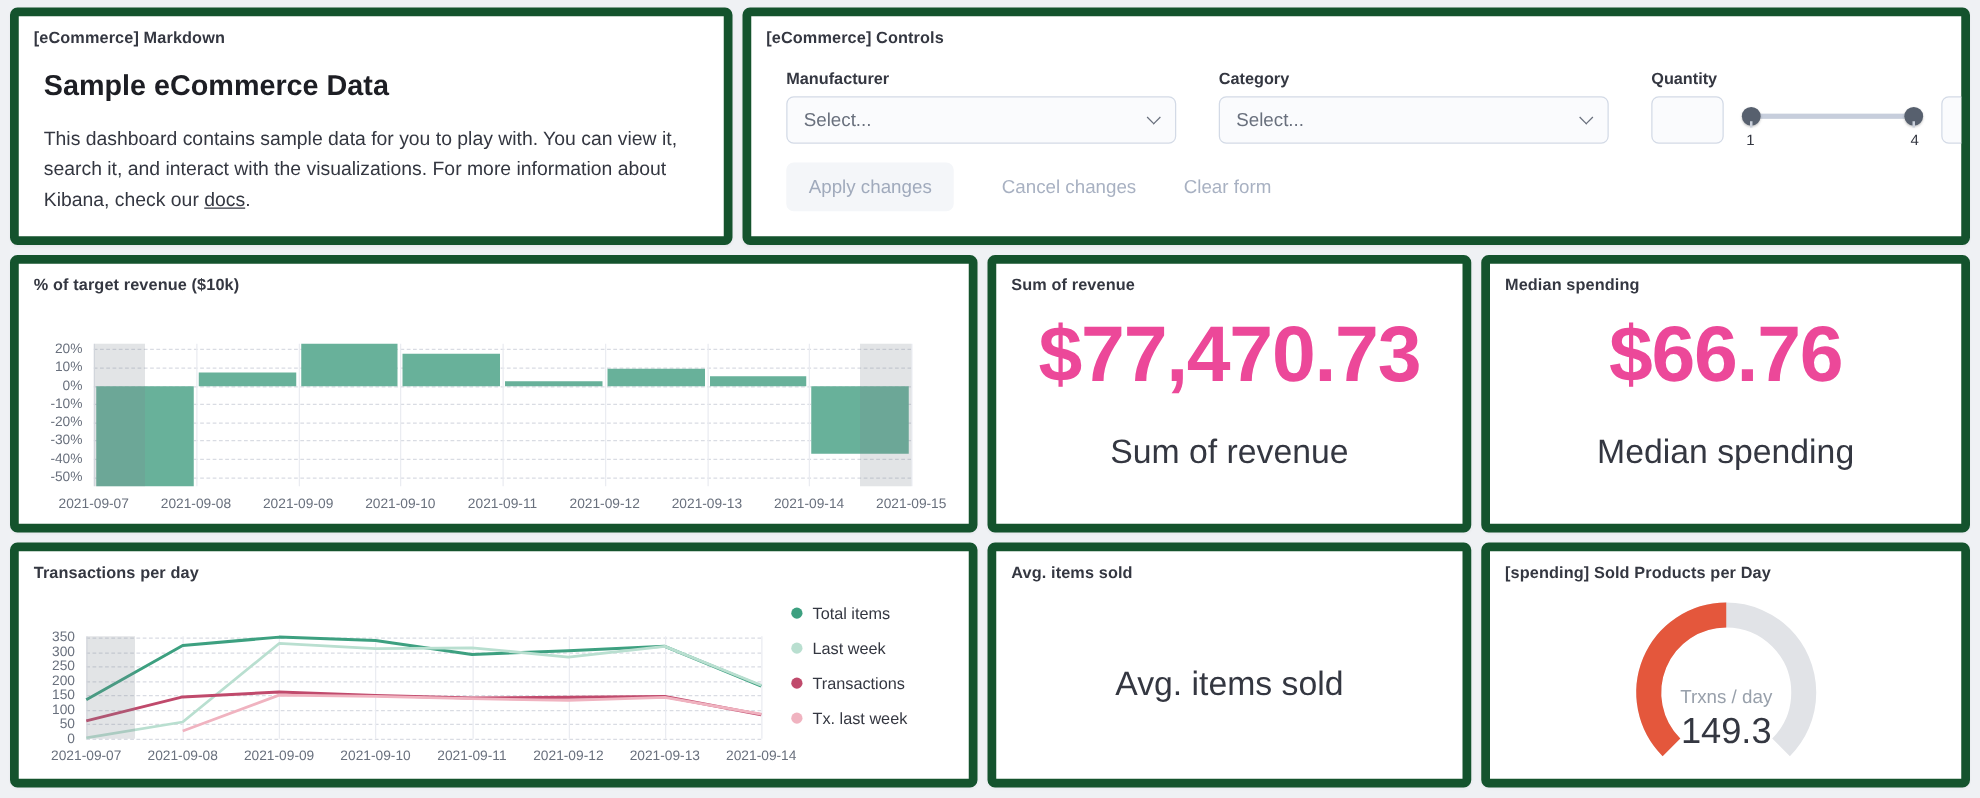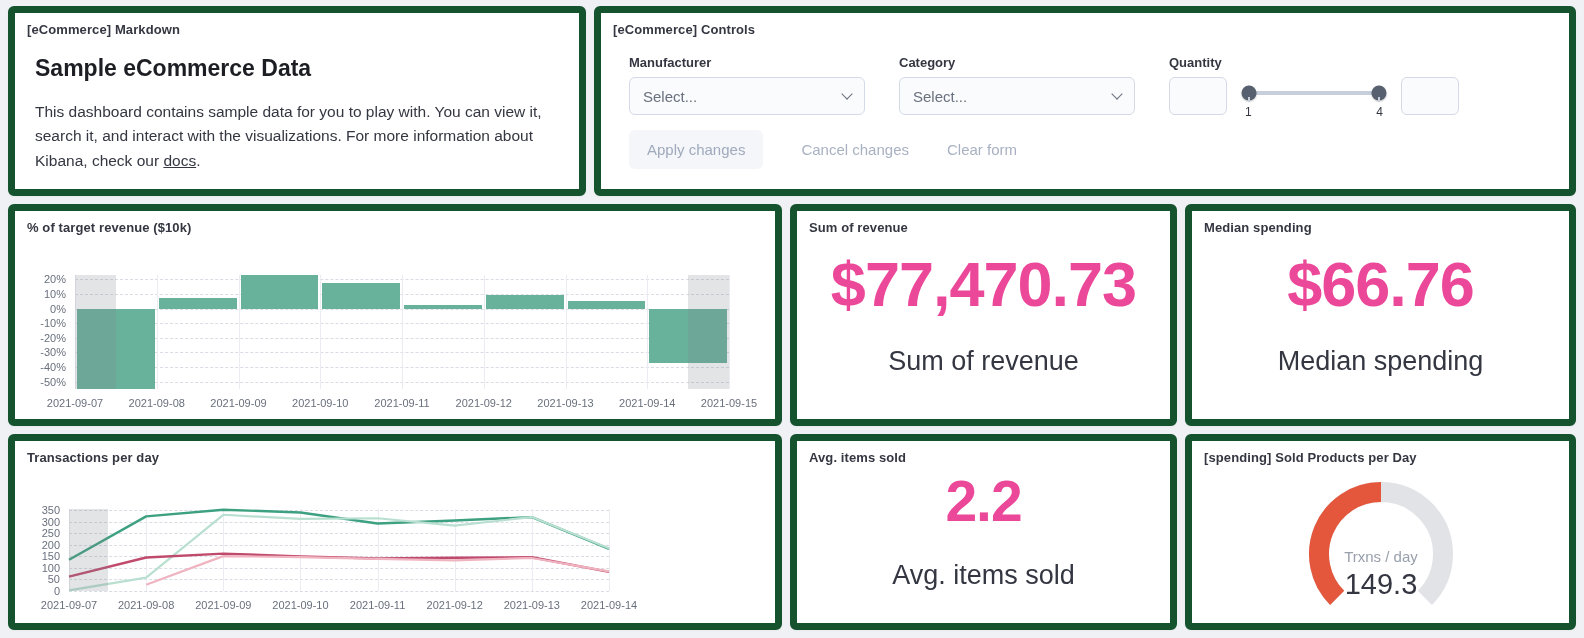--- a/index.html
+++ b/index.html
@@ -41,21 +41,21 @@
   .md-body { padding:42px 22px 0 20px; }
   .md-h1 { font-size:23px; font-weight:700; color:#1D1E24; margin-bottom:18px; }
   .md-p { font-size:15.5px; line-height:1.58; color:#343741; max-width:535px; }
   .md-link { color:#343741; text-decoration:underline; cursor:pointer; }
 
   
   .ctl-row { position:absolute; top:42px; left:28px; right:20px; display:flex; }
   .ctl-group { display:flex; flex-direction:column; }
   .ctl-label { font-size:13px; font-weight:600; color:#343741; margin-bottom:7px; }
   .select {
-    width:236px; height:38px; background:#FAFBFD;
+    width:312px; height:38px; background:#FAFBFD;
     border:1px solid #D3DAE6; border-radius:6px;
     display:flex; align-items:center; justify-content:space-between;
     padding:0 13px; cursor:pointer;
   }
   .select-placeholder { font-size:15px; color:#69707D; }
   .chevron {
     width:8px; height:8px; border-right:1.6px solid #69707D; border-bottom:1.6px solid #69707D;
     transform:rotate(45deg); margin-top:-4px;
   }
   .g-manufacturer { margin-right:34px; }
@@ -301,25 +301,42 @@
             <div class="xtick" style="left: 0%;">2021-09-07</div>
             <div class="xtick" style="left: 14.2857%;">2021-09-08</div>
             <div class="xtick" style="left: 28.5714%;">2021-09-09</div>
             <div class="xtick" style="left: 42.8571%;">2021-09-10</div>
             <div class="xtick" style="left: 57.1429%;">2021-09-11</div>
             <div class="xtick" style="left: 71.4286%;">2021-09-12</div>
             <div class="xtick" style="left: 85.7143%;">2021-09-13</div>
             <div class="xtick" style="left: 100%;">2021-09-14</div>
           </div>
       </div>
+      <div class="legend">
+          <div class="legend-item">
+            <div class="legend-dot" style="background: rgb(61, 160, 128);"></div>
+            <div class="legend-label">Total items</div>
+          </div>
+          <div class="legend-item">
+            <div class="legend-dot" style="background: rgb(185, 223, 208);"></div>
+            <div class="legend-label">Last week</div>
+          </div>
+          <div class="legend-item">
+            <div class="legend-dot" style="background: rgb(192, 74, 108);"></div>
+            <div class="legend-label">Transactions</div>
+          </div>
+          <div class="legend-item">
+            <div class="legend-dot" style="background: rgb(240, 179, 192);"></div>
+            <div class="legend-label">Tx. last week</div>
+          </div>
+        </div>
     </div>
 
     <div class="panel p-avg metric-panel">
       <div class="panel-title">Avg. items sold</div>
-      <div class="metric-value mid">2.2</div>
       <div class="metric-label">Avg. items sold</div>
     </div>
 
     <div class="panel p-gauge">
       <div class="panel-title">[spending] Sold Products per Day</div>
       <div class="gauge-wrap">
           <svg width="260" height="152" viewBox="0 0 260 152">
             <path d="M 86.16 127.84 A 62 62 0 1 1 173.84 127.84" fill="none" stroke="#E1E3E7" stroke-width="20"></path>
             <path d="M 86.16 127.84 A 62 62 0 0 1 130.00 22.00" fill="none" stroke="#E4573C" stroke-width="20"></path>
             <text x="130" y="92" text-anchor="middle" fill="#98A0AB" font-size="15" font-weight="400" font-family="&quot;Liberation Sans&quot;, sans-serif">Trxns / day</text>

